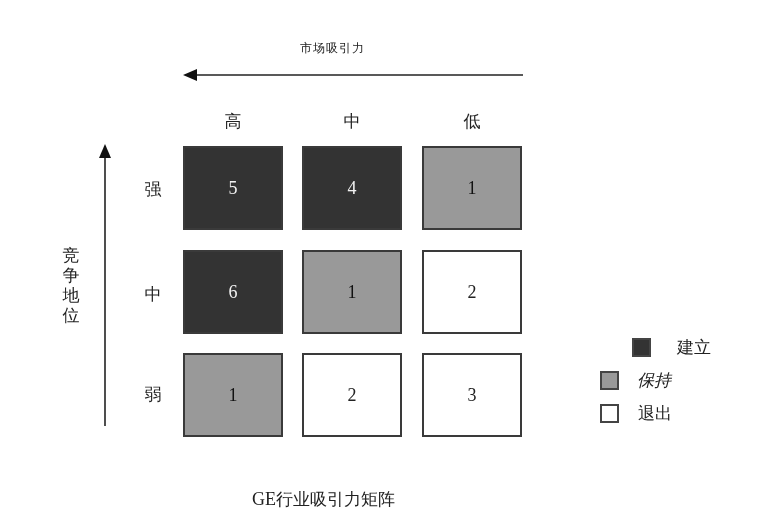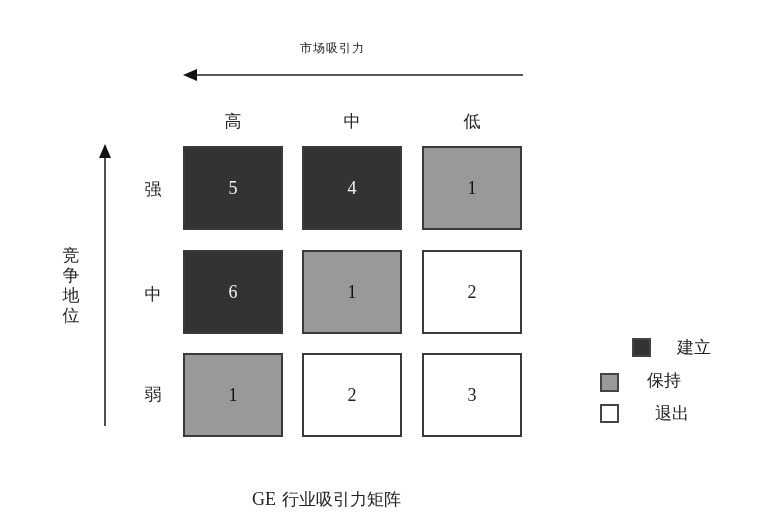--- a/index.html
+++ b/index.html
@@ -14,21 +14,21 @@
   .v-title { left:60px; top:245px; font-size:17px; line-height:20px; width:22px; text-align:center; }
   .cell { width:100px; height:84px; border:2px solid #3a3a3a; box-sizing:border-box;
           display:flex; align-items:center; justify-content:center;
           font-family:"Liberation Serif", "DejaVu Serif", serif; font-size:18px; }
   .dark { background:#333333; color:#f2f2f2; }
   .gray { background:#999999; color:#111111; }
   .white { background:#ffffff; color:#222222; }
   .legend-box { width:19px; height:19px; border:2px solid #444; box-sizing:border-box; }
   .legend-label { font-size:17px; }
   .caption { left:252px; top:488px; font-size:17px; }
-  .caption .ge { font-family:"Liberation Serif", "DejaVu Serif", serif; font-size:18px; margin-right:6px; }
+  .caption .ge { font-family:"Liberation Serif", "DejaVu Serif", serif; font-size:18px; }
 </style>
 </head>
 <body>
 
 <div class="abs top-title">市场吸引力</div>
 
 <svg class="abs h-arrow" viewBox="0 0 340 14">
   <line x1="12" y1="7" x2="340" y2="7" stroke="#222" stroke-width="1.6"></line>
   <polygon points="0,7 14,1 14,13" fill="#111"></polygon>
 </svg>
@@ -80,24 +80,24 @@
     <span>2</span>
   </div>
 <div class="abs cell white" style="left:422px; top:353px;">
     <span>3</span>
   </div>
 
 <div class="abs" style="left:632px; top:336px; display:flex; align-items:center; gap:26px;">
   <div class="legend-box" style="background:#333333;"></div>
   <span class="legend-label">建立</span>
 </div>
-<div class="abs" style="left:600px; top:369px; display:flex; align-items:flex-end; gap:28px;">
+<div class="abs" style="left:600px; top:369px; display:flex; align-items:center; gap:18px;font-style:italic;">
   <div class="legend-box" style="background:#999999;"></div>
   <span class="legend-label">保持</span>
 </div>
-<div class="abs" style="left:600px; top:402px; display:flex; align-items:center; gap:36px;">
+<div class="abs" style="left:600px; top:402px; display:flex; align-items:center; gap:19px;">
   <div class="legend-box" style="background:#ffffff;"></div>
   <span class="legend-label">退出</span>
 </div>
 
 <div class="abs caption">
   <span class="ge">GE</span><span>行业吸引力矩阵</span>
 </div>
 
 </body></html>

